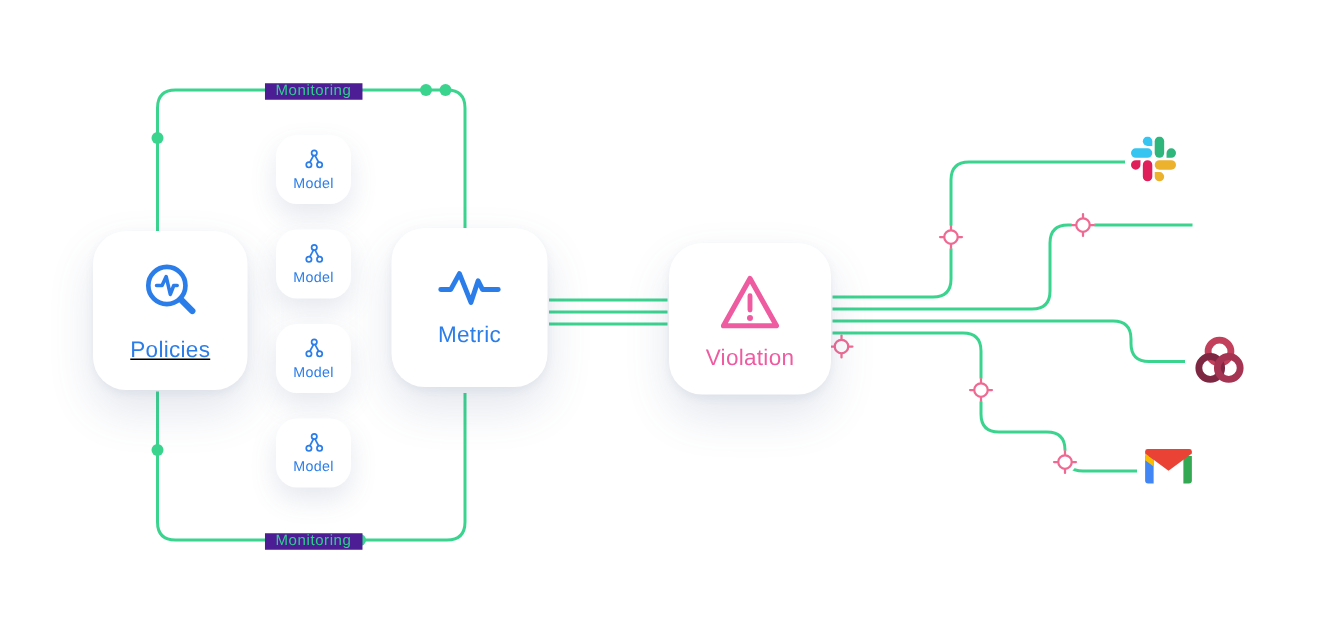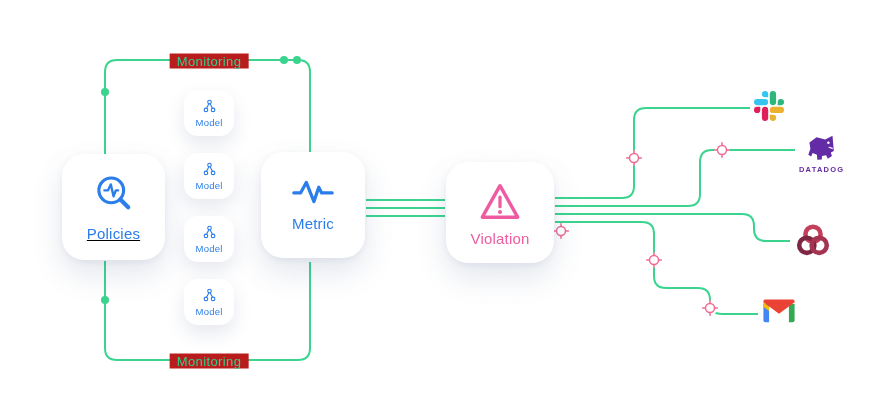--- a/index.html
+++ b/index.html
@@ -18,22 +18,22 @@
   .card.small .label{font-size:9.5px;}
   .card.violation .label{color:#ef5ba1;}
   .policies{left:62px;top:154px;width:103px;height:106px;text-decoration:underline;}
   .model-1{left:184px;top:90px;width:50px;height:46px;}
   .model-2{left:184px;top:153px;width:50px;height:46px;}
   .model-3{left:184px;top:216px;width:50px;height:46px;}
   .model-4{left:184px;top:279px;width:50px;height:46px;}
   .metric{left:261px;top:152px;width:104px;height:106px;}
   .violation{left:446px;top:162px;width:108px;height:101px;}
   .mon{
-    position:absolute;transform:translate(-50%,-50%);background:#b91c1c;padding:0 7px;
-    color:#2fcf8c;font-size:13px;letter-spacing:.4px;white-space:nowrap;
+    position:absolute;transform:translate(-50%,-50%);background:#4c1d95;padding:0 7px;
+    color:#2fcf8c;font-size:10px;letter-spacing:.4px;white-space:nowrap;
   }
   .mon-top{left:209px;top:61px;}
   .mon-bottom{left:209px;top:361px;}
   .integration{position:absolute;display:flex;flex-direction:column;align-items:center;}
   .slack{left:754px;top:91px;}
   .datadog{left:799px;top:133px;}
   .trefoil{left:794px;top:222px;}
   .gmail{left:762px;top:298px;}
   .dd-caption{font-size:7.5px;font-weight:bold;color:#632CA6;letter-spacing:1.2px;margin-top:2px;}
 </style>
@@ -158,28 +158,20 @@
       <path fill="#E01E5A" d="M6.313 15.165a2.527 2.527 0 0 1 2.521-2.52 2.527 2.527 0 0 1 2.521 2.52v6.313A2.528 2.528 0 0 1 8.834 24a2.528 2.528 0 0 1-2.521-2.522v-6.313z"></path>
       <path fill="#36C5F0" d="M8.834 5.042a2.528 2.528 0 0 1-2.521-2.52A2.528 2.528 0 0 1 8.834 0a2.528 2.528 0 0 1 2.521 2.522v2.52H8.834z"></path>
       <path fill="#36C5F0" d="M8.834 6.313a2.528 2.528 0 0 1 2.521 2.521 2.528 2.528 0 0 1-2.521 2.521H2.522A2.528 2.528 0 0 1 0 8.834a2.528 2.528 0 0 1 2.522-2.521h6.312z"></path>
       <path fill="#2EB67D" d="M18.956 8.834a2.528 2.528 0 0 1 2.522-2.521A2.528 2.528 0 0 1 24 8.834a2.528 2.528 0 0 1-2.522 2.521h-2.522V8.834z"></path>
       <path fill="#2EB67D" d="M17.688 8.834a2.528 2.528 0 0 1-2.523 2.521 2.527 2.527 0 0 1-2.52-2.521V2.522A2.527 2.527 0 0 1 15.165 0a2.528 2.528 0 0 1 2.523 2.522v6.312z"></path>
       <path fill="#ECB22E" d="M15.165 18.956a2.528 2.528 0 0 1 2.523 2.522A2.528 2.528 0 0 1 15.165 24a2.527 2.527 0 0 1-2.52-2.522v-2.522h2.52z"></path>
       <path fill="#ECB22E" d="M15.165 17.688a2.527 2.527 0 0 1-2.52-2.523 2.526 2.526 0 0 1 2.52-2.52h6.313A2.527 2.527 0 0 1 24 15.165a2.528 2.528 0 0 1-2.522 2.523h-6.313z"></path>
     </svg>
   </div>
 
-  <div class="integration datadog">
-    <svg width="30" height="30" viewBox="0 0 32 32">
-      <path fill="#632CA6" d="M27.2 3.0 L28.6 19.2 L25.4 20.8 L26.6 24.6 L22.2 27.4 L20.4 23.6 L16.0 24.4 L15.8 28.2 L11.0 28.6 L10.6 23.2 L6.0 21.4 L4.4 25.0 L1.4 23.2 L3.6 16.8 L2.6 10.2 L10.2 4.6 L19.4 7.0 Z"></path>
-      <circle cx="22.8" cy="10.4" r="1.3" fill="#ffffff"></circle>
-      <path d="M23.6 15.2 l3.4 1.2" stroke="#ffffff" stroke-width="1.2" fill="none" stroke-linecap="round"></path>
-    </svg>
-    <div class="dd-caption">DATADOG</div>
-  </div>
 
   <div class="integration trefoil">
     <svg width="38" height="38" viewBox="0 0 40 40">
       <circle cx="20" cy="13" r="8" fill="none" stroke="#c2405c" stroke-width="4.8"></circle>
       <circle cx="13.5" cy="24.5" r="8" fill="none" stroke="#7e2742" stroke-width="4.8"></circle>
       <circle cx="26.5" cy="24.5" r="8" fill="none" stroke="#a53352" stroke-width="4.8"></circle>
     </svg>
   </div>
 
   <div class="integration gmail">

